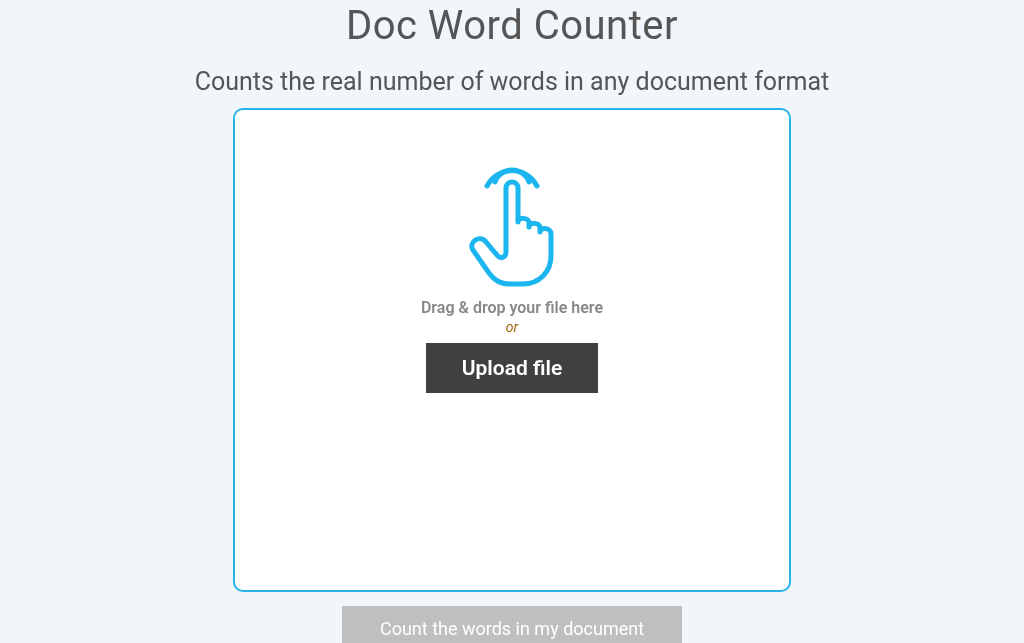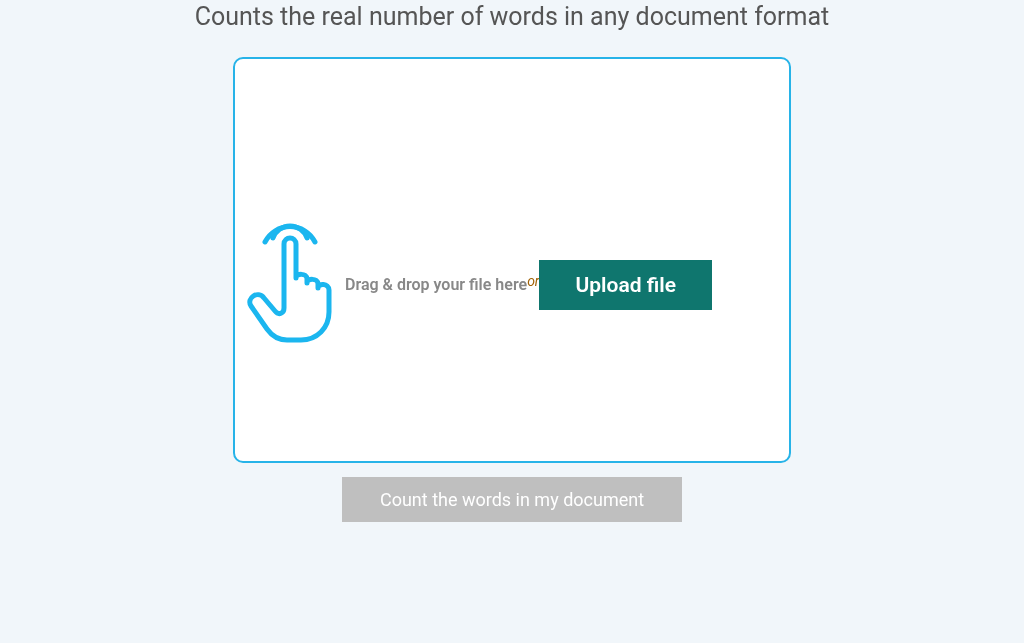--- a/index.html
+++ b/index.html
@@ -26,29 +26,30 @@
       font-size: 40px;
       font-weight: 400;
       color: #555;
       margin-bottom: 18px;
       letter-spacing: 0.5px;
     }
     .page-subtitle {
       font-size: 25px;
       font-weight: 400;
       color: #555;
-      margin-bottom: 26px;
+      margin-bottom: 12px;
     }
     .dropzone {
       width: 558px;
-      height: 406px;
+      height: 484px;
       background: #ffffff;
       border: 2px solid #27b3e8;
       border-radius: 10px;
       display: flex;
+      flex-direction: column;
       align-items: center;
       justify-content: center;
       padding-top: 50px;
     }
     .dropzone-icon {
       width: 110px;
       height: 130px;
       margin-bottom: 8px;
       display: flex;
       align-items: center;
@@ -60,21 +61,21 @@
       color: #888;
       margin-bottom: 2px;
     }
     .or-text {
       font-size: 14px;
       font-style: italic;
       color: #a16207;
       margin-bottom: 8px;
     }
     .upload-button {
-      background: #0f766e;
+      background: #404040;
       color: #ffffff;
       border: none;
       font-size: 21px;
       font-weight: 600;
       padding: 13px 36px;
       cursor: pointer;
       font-family: inherit;
     }
     .dropzone-spacer {
       flex: 1;
@@ -104,20 +105,21 @@
       margin-top: 14px;
       cursor: default;
       font-family: inherit;
       width: 340px;
     }
   </style>
 </head>
 <body>
 
 <div class="container">
+  <h1 class="page-title">Doc Word Counter</h1>
   <h2 class="page-subtitle">Counts the real number of words in any document format</h2>
 
   <div class="dropzone">
     <div class="dropzone-icon">
       <svg width="110" height="130" viewBox="0 0 110 130" fill="none" stroke="#1bb6ef" stroke-width="5" stroke-linecap="round" stroke-linejoin="round">
 
         <path d="M 38 22 A 18 18 0 0 1 72 22"></path>
         <path d="M 30 26 A 28 28 0 0 1 80 26"></path>
 
         <path d="M 49 28

